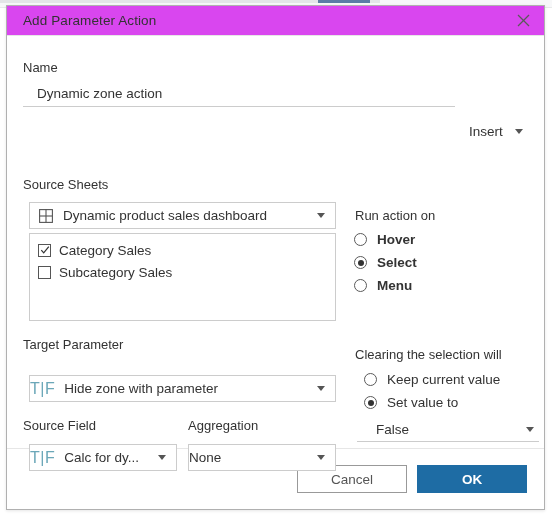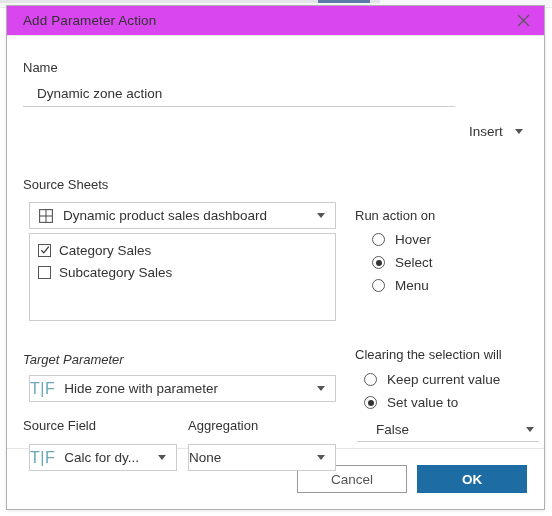--- a/index.html
+++ b/index.html
@@ -192,24 +192,24 @@
   }
   .rdo.checked::after {
     content: "";
     position: absolute;
     left: 50%; top: 50%;
     width: 6px; height: 6px;
     margin: -3px 0 0 -3px;
     border-radius: 50%;
     background: #333333;
   }
-  .run-radios { left: 365px; top: 192px; }
-
-  
-  .lbl-target-param { left: 16px; top: 316px; font-style: italic; }
+  .run-radios { left: 347px; top: 192px; font-weight: bold; }
+
+  
+  .lbl-target-param { left: 16px; top: 301px; }
   .param-select {
     left: 22px; top: 339px;
     width: 307px; height: 27px;
     border: 1px solid #cccccc;
     background: #ffffff;
     box-sizing: border-box;
     display: flex; align-items: center;
     cursor: default;
   }
   .tf-icon {

